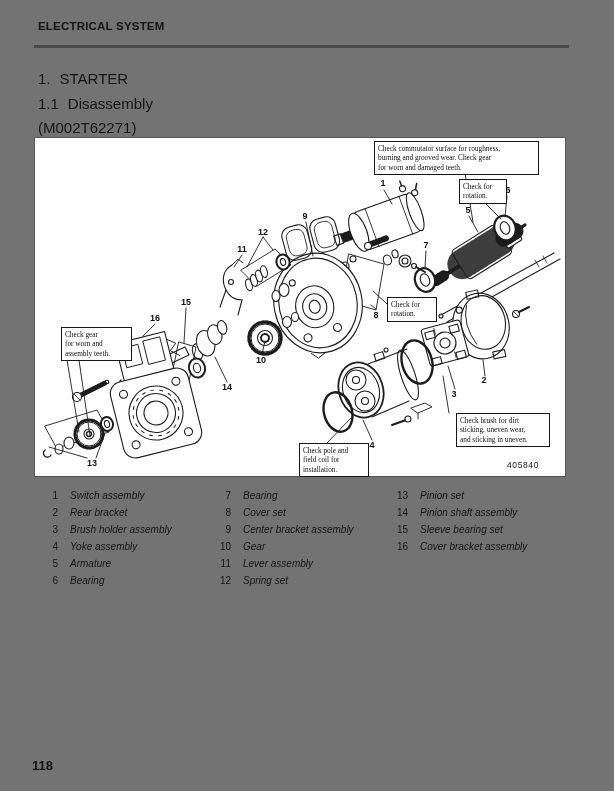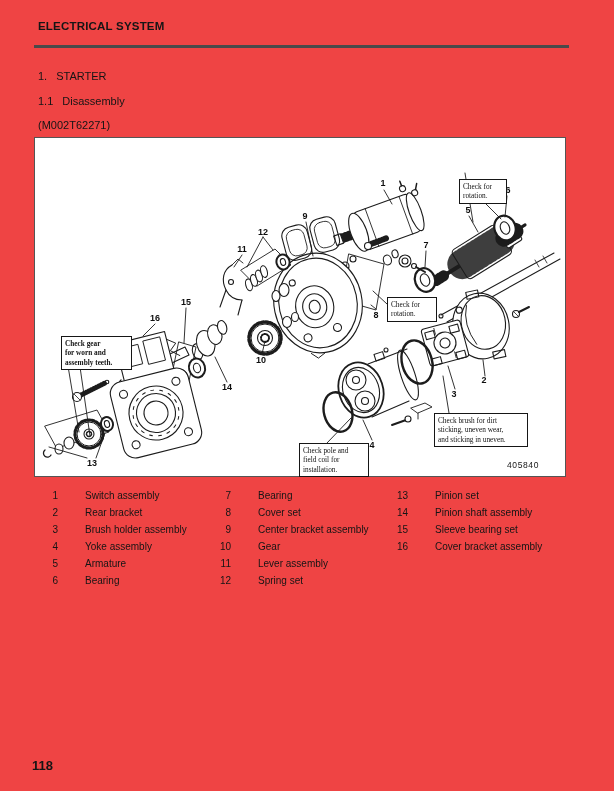--- a/index.html
+++ b/index.html
@@ -1,33 +1,33 @@
 <!DOCTYPE html>
 <html><head>
 <meta charset="utf-8">
 <style>
   html,body{margin:0;padding:0;background:#e8e8e8;}
-  .page{position:relative;width:614px;height:791px;background:#ef4444;margin:0 auto;
+  .page{position:relative;width:614px;height:791px;background:#737373;margin:0 auto;
         font-family:"Liberation Sans",sans-serif;color:#151515;overflow:hidden;}
   .hdr{position:absolute;left:38px;top:20px;font-size:11.5px;font-weight:bold;letter-spacing:.2px;}
   .rule{position:absolute;left:34px;top:45px;width:535px;height:2.6px;background:#4a4a4a;}
-  .sec{position:absolute;left:38px;font-size:11px;}
+  .sec{position:absolute;left:38px;font-size:15px;}
   .sec .gap{margin-left:9px;}
   .figure{position:absolute;left:34px;top:137px;width:530px;height:338px;border:1.5px solid #555;background:#fff;}
   .figure svg{position:absolute;left:0;top:0;}
   .callout{position:absolute;border:1px solid #161616;background:#fff;padding:2px 3px;
            font-family:"Liberation Serif",serif;font-size:7.3px;line-height:1.3;color:#111;z-index:4;}
   .callout span{display:block;white-space:nowrap;}
   .pnum{position:absolute;transform:translate(-50%,-50%);font-size:9px;font-weight:bold;color:#0e0e0e;z-index:3;}
   .fignum{position:absolute;right:26px;top:322px;font-size:8.5px;font-weight:normal;letter-spacing:.6px;}
   .parts-col{position:absolute;top:487px;}
   .part-row{display:flex;height:17px;align-items:center;font-size:10px;}
   .pn{display:inline-block;text-align:right;flex:none;}
   .col-0 .pn{width:20px;} .col-1 .pn{width:25px;} .col-2 .pn{width:25px;}
-  .pl{margin-left:27px;white-space:nowrap;}
+  .pl{margin-left:12px;white-space:nowrap;font-style:italic;}
   .pageno{position:absolute;left:32px;top:758px;font-size:13px;font-weight:bold;}
 </style>
 </head>
 <body>
 
 <div class="page">
 
   <div class="hdr">ELECTRICAL SYSTEM</div>
   <div class="rule"></div>
 
@@ -305,39 +305,44 @@
         <line x1="446" y1="61" x2="466" y2="81"></line>
         <line x1="352" y1="166" x2="338" y2="153"></line>
         <line x1="32" y1="222" x2="44" y2="294"></line>
         <line x1="44" y1="222" x2="55" y2="298"></line>
         <line x1="292" y1="305" x2="316" y2="280"></line>
         <line x1="414" y1="275" x2="408" y2="238"></line>
       </g>
     </svg>
 
     <div class="fignum">405840</div>
+  <div class="callout" style="left: 339px; top: 3px; width: 157px;">
+        <span>Check commutator surface for roughness,</span>
+        <span>burning and grooved wear.  Check gear</span>
+        <span>for worn and damaged teeth.</span>
+      </div>
       <div class="callout" style="left: 424px; top: 41px; width: 40px;">
         <span>Check for</span>
         <span>rotation.</span>
       </div>
       <div class="callout" style="left: 352px; top: 159px; width: 42px;">
         <span>Check for</span>
         <span>rotation.</span>
       </div>
-      <div class="callout" style="left: 26px; top: 198px; width: 63px; font-weight: bold;">
+      <div class="callout" style="left: 26px; top: 189px; width: 63px;">
         <span>Check gear</span>
         <span>for worn and</span>
         <span>assembly teeth.</span>
       </div>
       <div class="callout" style="left: 264px; top: 305px; width: 62px;">
         <span>Check pole and</span>
         <span>field coil for</span>
         <span>installation.</span>
       </div>
-      <div class="callout" style="left: 399px; top: 275px; width: 86px;">
+      <div class="callout" style="left: 421px; top: 275px; width: 86px;">
         <span>Check brush for dirt</span>
         <span>sticking, uneven wear,</span>
         <span>and sticking in uneven.</span>
       </div>
       <div class="pnum" style="left: 348px; top: 45px;">1</div>
       <div class="pnum" style="left: 449px; top: 242px;">2</div>
       <div class="pnum" style="left: 419px; top: 256px;">3</div>
       <div class="pnum" style="left: 337px; top: 307px;">4</div>
       <div class="pnum" style="left: 433px; top: 72px;">5</div>
       <div class="pnum" style="left: 473px; top: 52px;">6</div>

